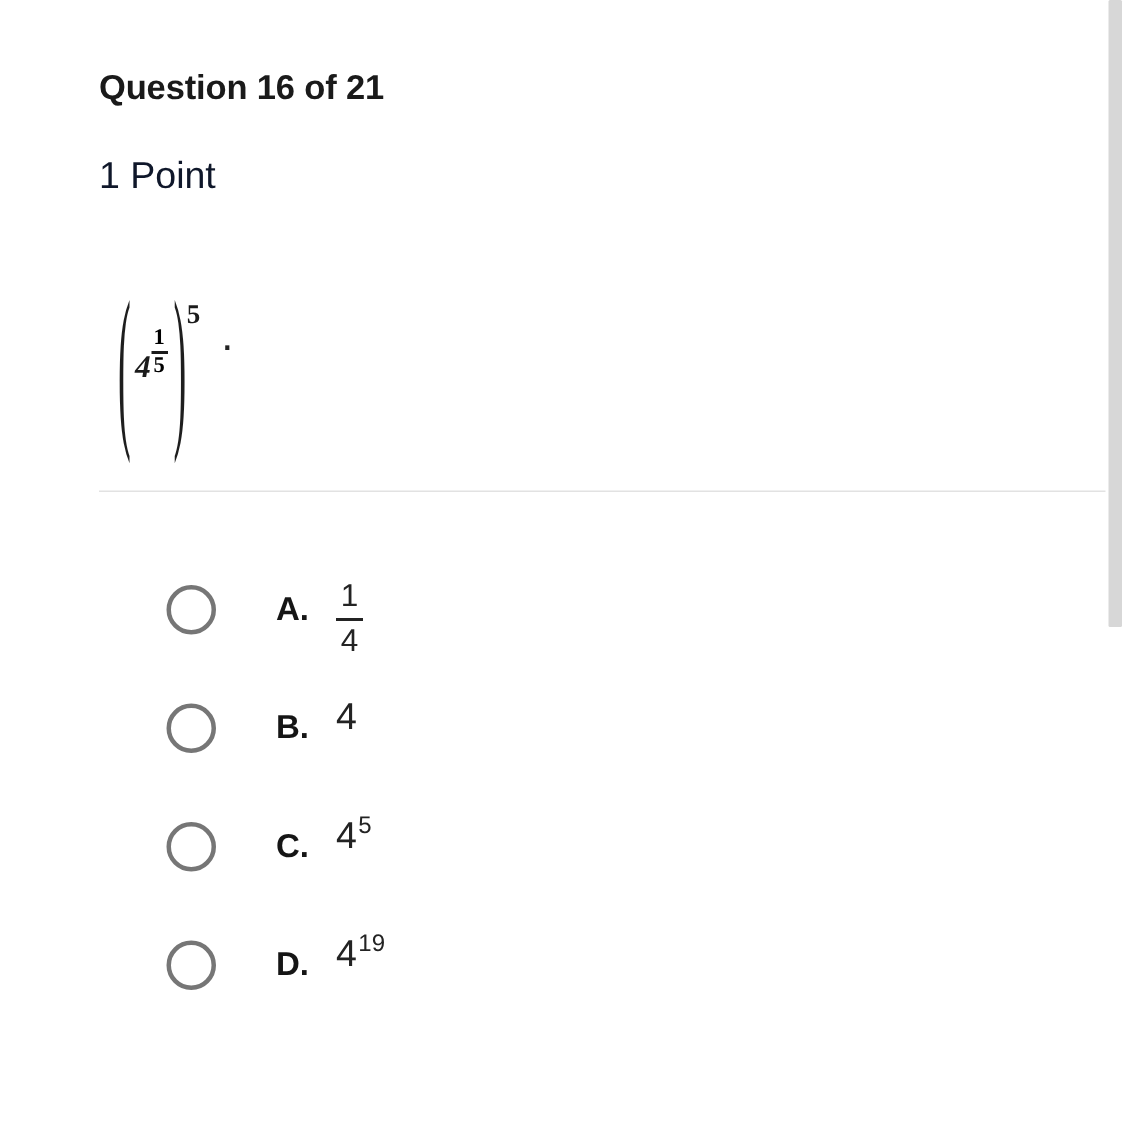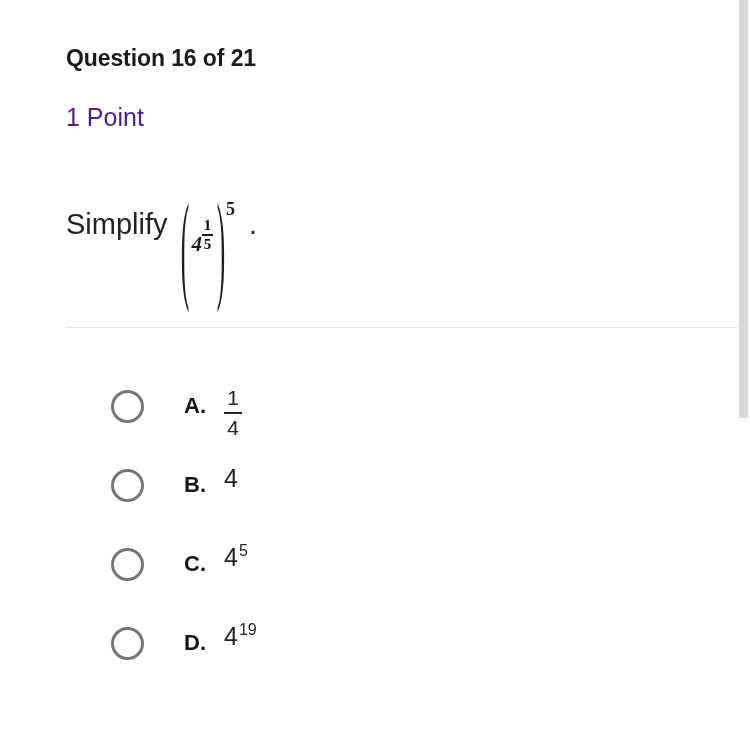--- a/index.html
+++ b/index.html
@@ -35,21 +35,21 @@
     letter-spacing: -0.1px;
     position: absolute;
     top: 45px;
     left: 0;
     white-space: nowrap;
   }
 
   .point-value {
     font-size: 25px;
     font-weight: normal;
-    color: #4c1d95;
+    color: #0f172a;
     position: absolute;
     top: 103px;
     left: 0;
     white-space: nowrap;
   }
 
   
   .prompt-row {
     position: absolute;
     top: 196px;
@@ -275,21 +275,20 @@
 <div id="page">
 
   <div class="content">
 
     <div class="question-title">Question 16 of 21</div>
 
     <div class="point-value">1 Point</div>
 
     <div class="prompt-row">
 
-      <span class="prompt-text">Simplify</span>
 
       <span class="math-expr">
 
         <span class="paren paren-left">(</span>
 
         <span class="paren-body">
           <span class="math-base">4</span>
           <span class="frac exp-frac">
             <span class="num">1</span>
             <span class="bar"></span>

